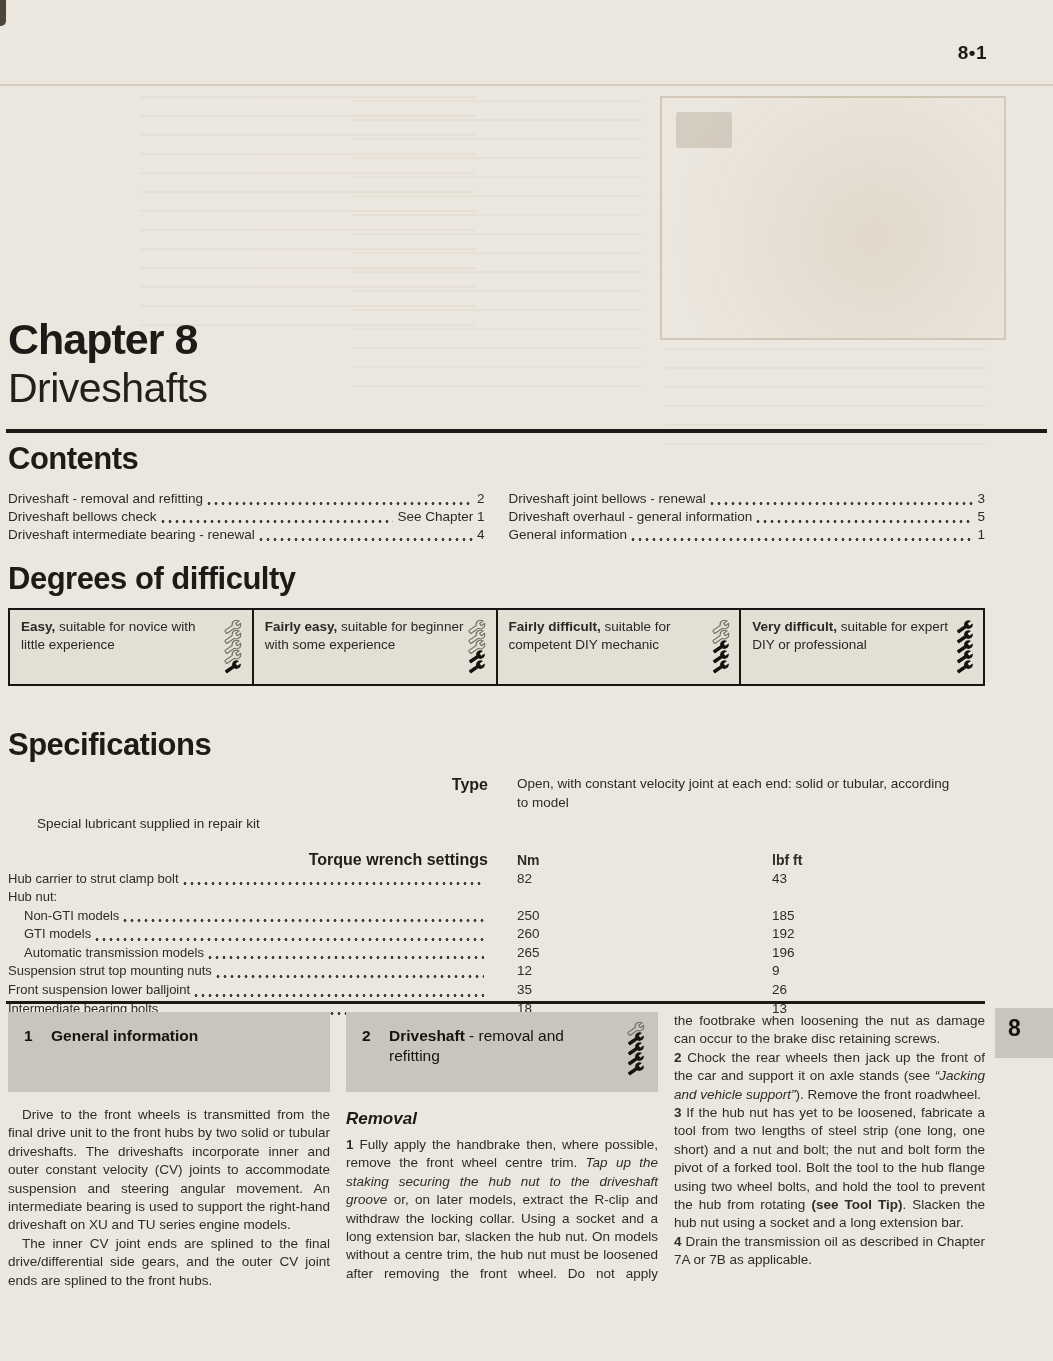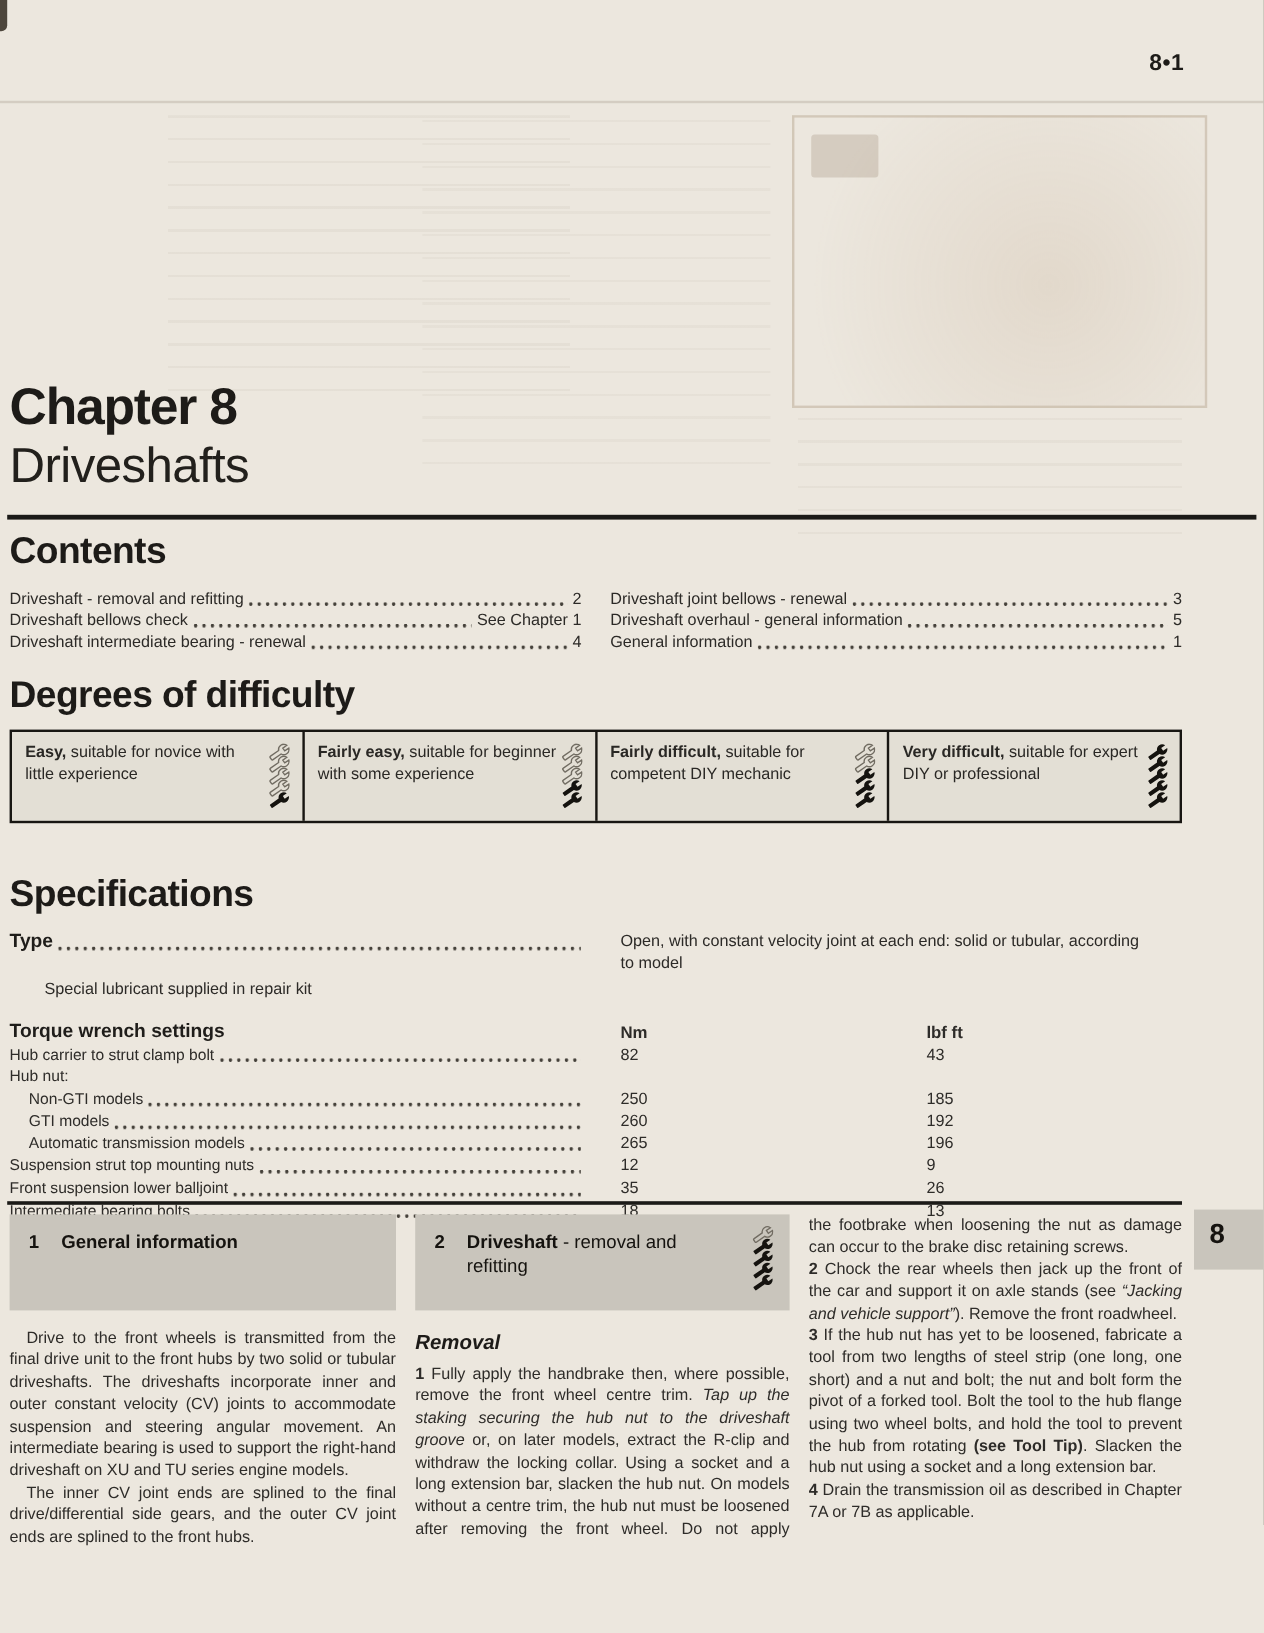--- a/index.html
+++ b/index.html
@@ -46,21 +46,21 @@
   .d-text{flex:1;font-size:13.5px;line-height:17.5px;color:#2a2825;}
   .b{font-weight:700;}
   .wstack{width:27px;display:flex;flex-direction:column;align-items:center;justify-content:center;}
   .wr{width:16px;height:16px;display:block;margin-top:-6px;transform:scaleX(-1) rotate(-10deg);}
   .wr:first-child{margin-top:0;}
   .wf path{fill:#15130f;}
   .wo path{fill:none;stroke:#716c62;stroke-width:1.7;}
   
   .specs{position:absolute;left:8px;top:703px;width:977px;margin-top:24px;}
   .spec-row{display:flex;align-items:flex-start;margin-top:8px;}
-  .spec-left{width:480px;display:flex;align-items:flex-end;box-sizing:border-box;}
+  .spec-left{width:480px;display:flex;align-items:flex-end;box-sizing:border-box;flex-direction:column;}
   .spec-label{font-size:16px;font-weight:700;color:#1f1d1a;white-space:nowrap;line-height:20px;}
   .spec-val{flex:1;margin-left:29px;font-size:13.5px;line-height:18.5px;color:#2c2a27;max-width:447px;}
   .tq-head{margin-top:16px;}
   .tq-nm{width:255px;margin-left:29px;font-size:13.5px;line-height:18.6px;}
   .tq-lbf{flex:1;font-size:13.5px;line-height:18.6px;}
   .tq-head .tq-nm,.tq-head .tq-lbf{font-size:14px;font-weight:700;line-height:20px;}
   .t-row{display:flex;align-items:flex-end;}
   .t-left{width:480px;display:flex;align-items:flex-end;box-sizing:border-box;}
   .t-label{white-space:nowrap;font-size:13px;line-height:18.6px;text-align:center;}
   .ind2 .t-left{padding-left:16px;}

